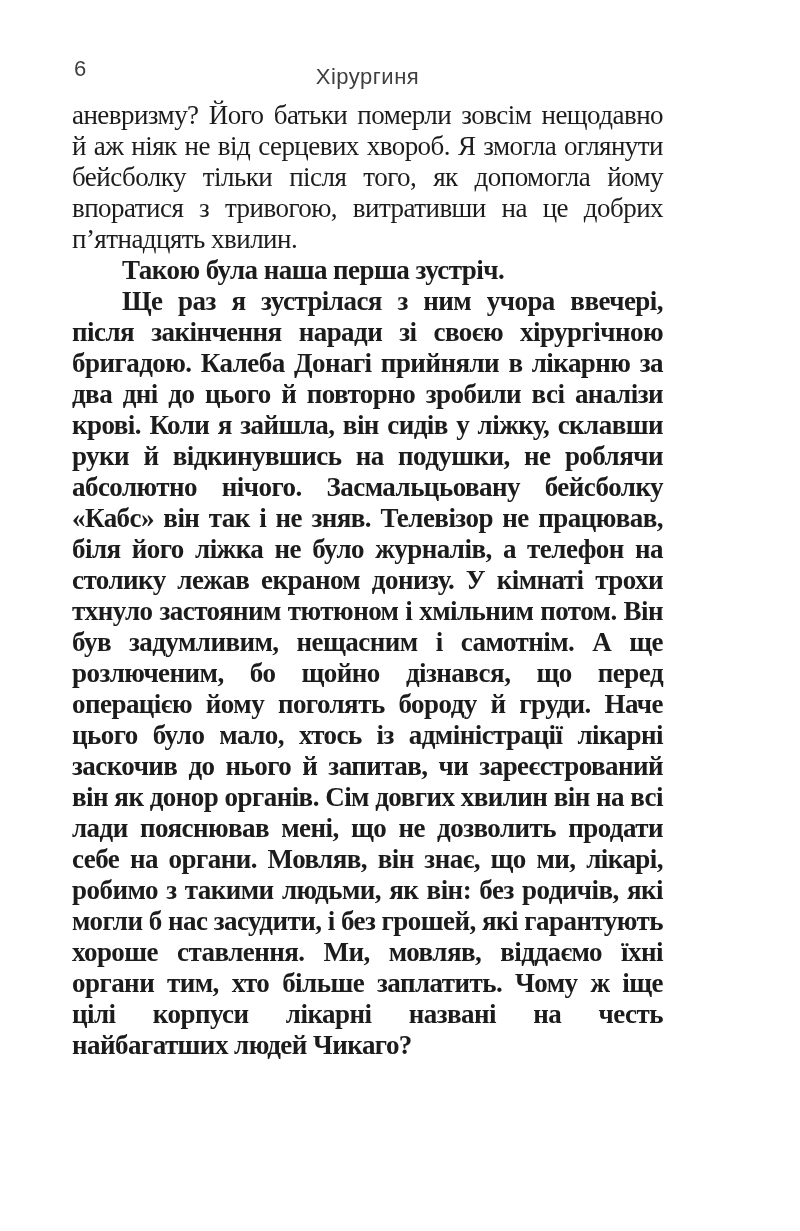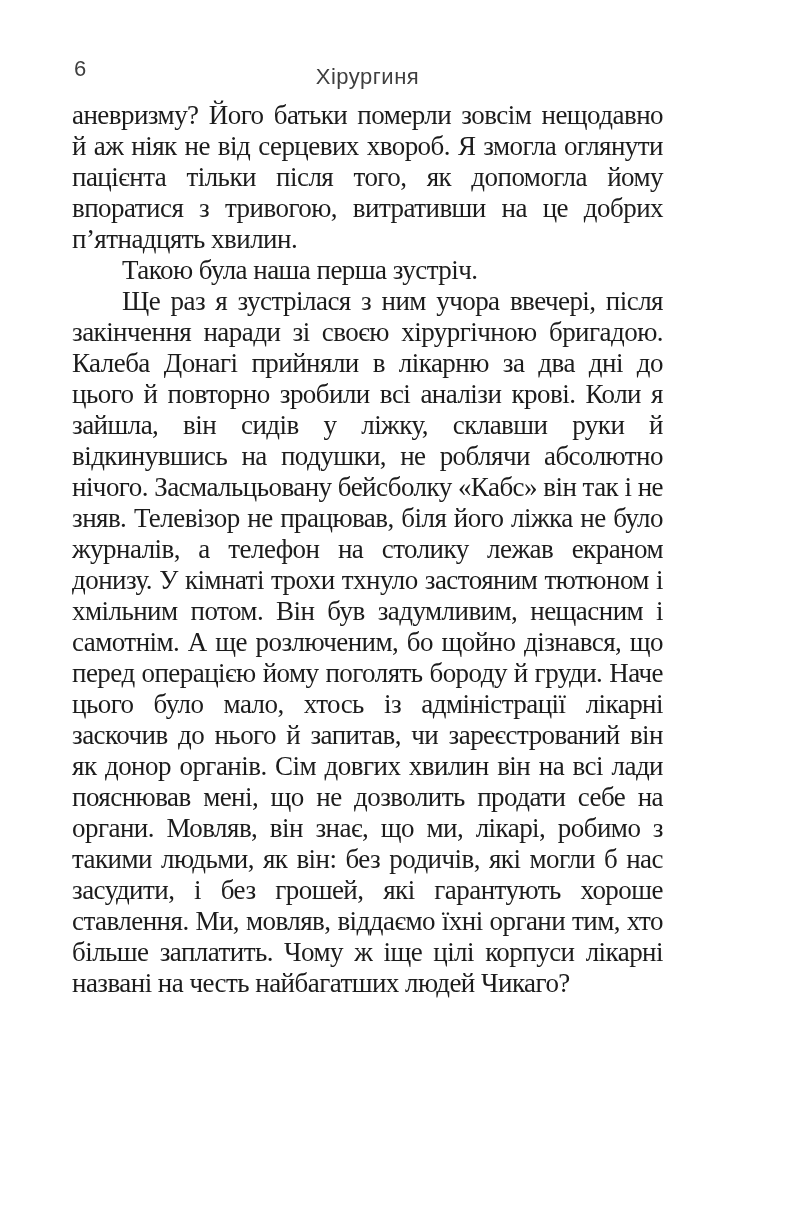--- a/index.html
+++ b/index.html
@@ -50,31 +50,32 @@
     letter-spacing: -0.02em;
     color: var(--text-color, #1c1c1c);
     text-align: justify;
   }
   .book-text p {
     margin: 0;
     padding: 0;
   }
   .book-text p.indent {
     text-indent: 50px;
+    font-weight: bold;
   }
 </style>
 </head>
 <body>
 
 <div class="page">
 
   <div class="page-header">
     <span class="page-number">6</span>
     <span class="running-title">Хірургиня</span>
   </div>
 
   <div class="book-text">
-    <p>аневризму? Його батьки померли зовсім нещодавно й аж ніяк не від серцевих хвороб. Я змогла оглянути пацієнта тільки після того, як допомогла йому впоратися з тривогою, витративши на це добрих п’ятнадцять хвилин.</p>
+    <p>аневризму? Його батьки померли зовсім нещодавно й аж ніяк не від серцевих хвороб. Я змогла оглянути бейсболку тільки після того, як допомогла йому впоратися з тривогою, витративши на це добрих п’ятнадцять хвилин.</p>
     <p class="indent">Такою була наша перша зустріч.</p>
     <p class="indent">Ще раз я зустрілася з ним учора ввечері, після закінчення наради зі своєю хірургічною бригадою. Калеба Донагі прийняли в лікарню за два дні до цього й повторно зробили всі аналізи крові. Коли я зайшла, він сидів у ліжку, склавши руки й відкинувшись на подушки, не роблячи абсолютно нічого. Засмальцьовану бейсболку «Кабс» він так і не зняв. Телевізор не працював, біля його ліжка не було журналів, а телефон на столику лежав екраном донизу. У кімнаті трохи тхнуло застояним тютюном і хмільним потом. Він був задумливим, нещасним і самотнім. А ще розлюченим, бо щойно дізнався, що перед операцією йому поголять бороду й груди. Наче цього було мало, хтось із адміністрації лікарні заскочив до нього й запитав, чи зареєстрований він як донор органів. Сім довгих хвилин він на всі лади пояснював мені, що не дозволить продати себе на органи. Мовляв, він знає, що ми, лікарі, робимо з такими людьми, як він: без родичів, які могли б нас засудити, і без грошей, які гарантують хороше ставлення. Ми, мовляв, віддаємо їхні органи тим, хто більше заплатить. Чому ж іще цілі корпуси лікарні названі на честь найбагатших людей Чикаго?</p>
   </div>
 
 </div>
 
 </body></html>

